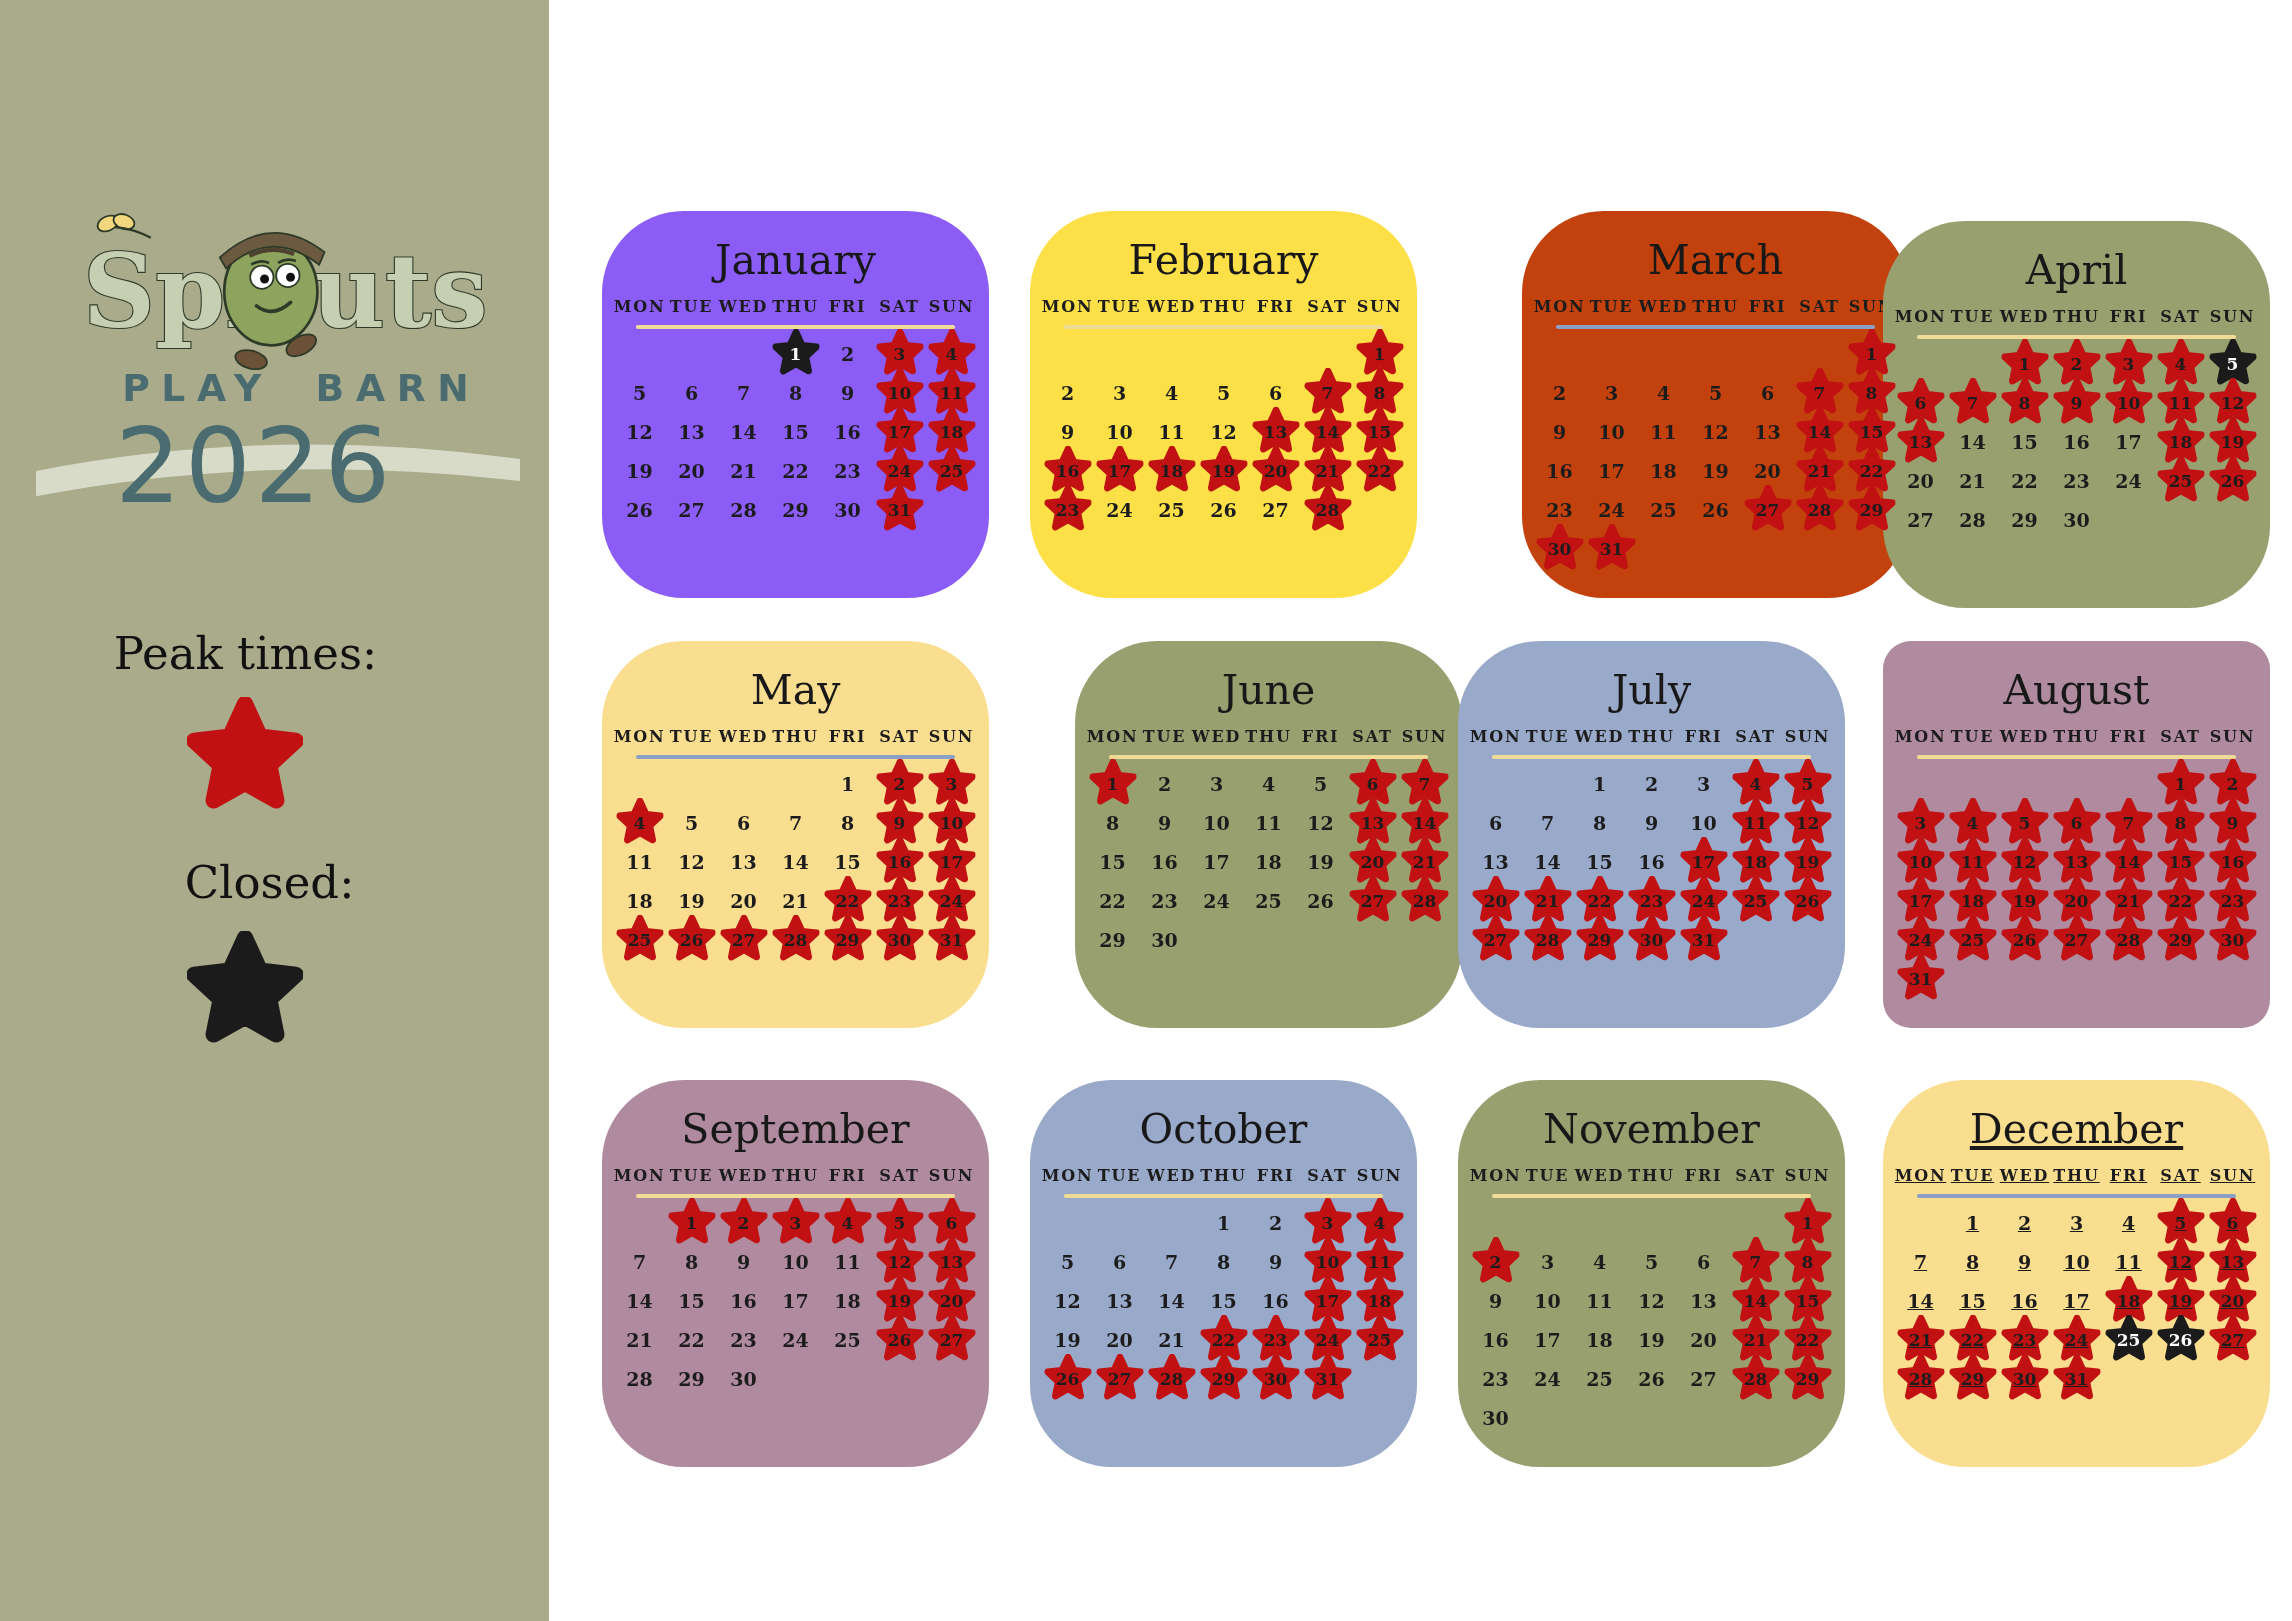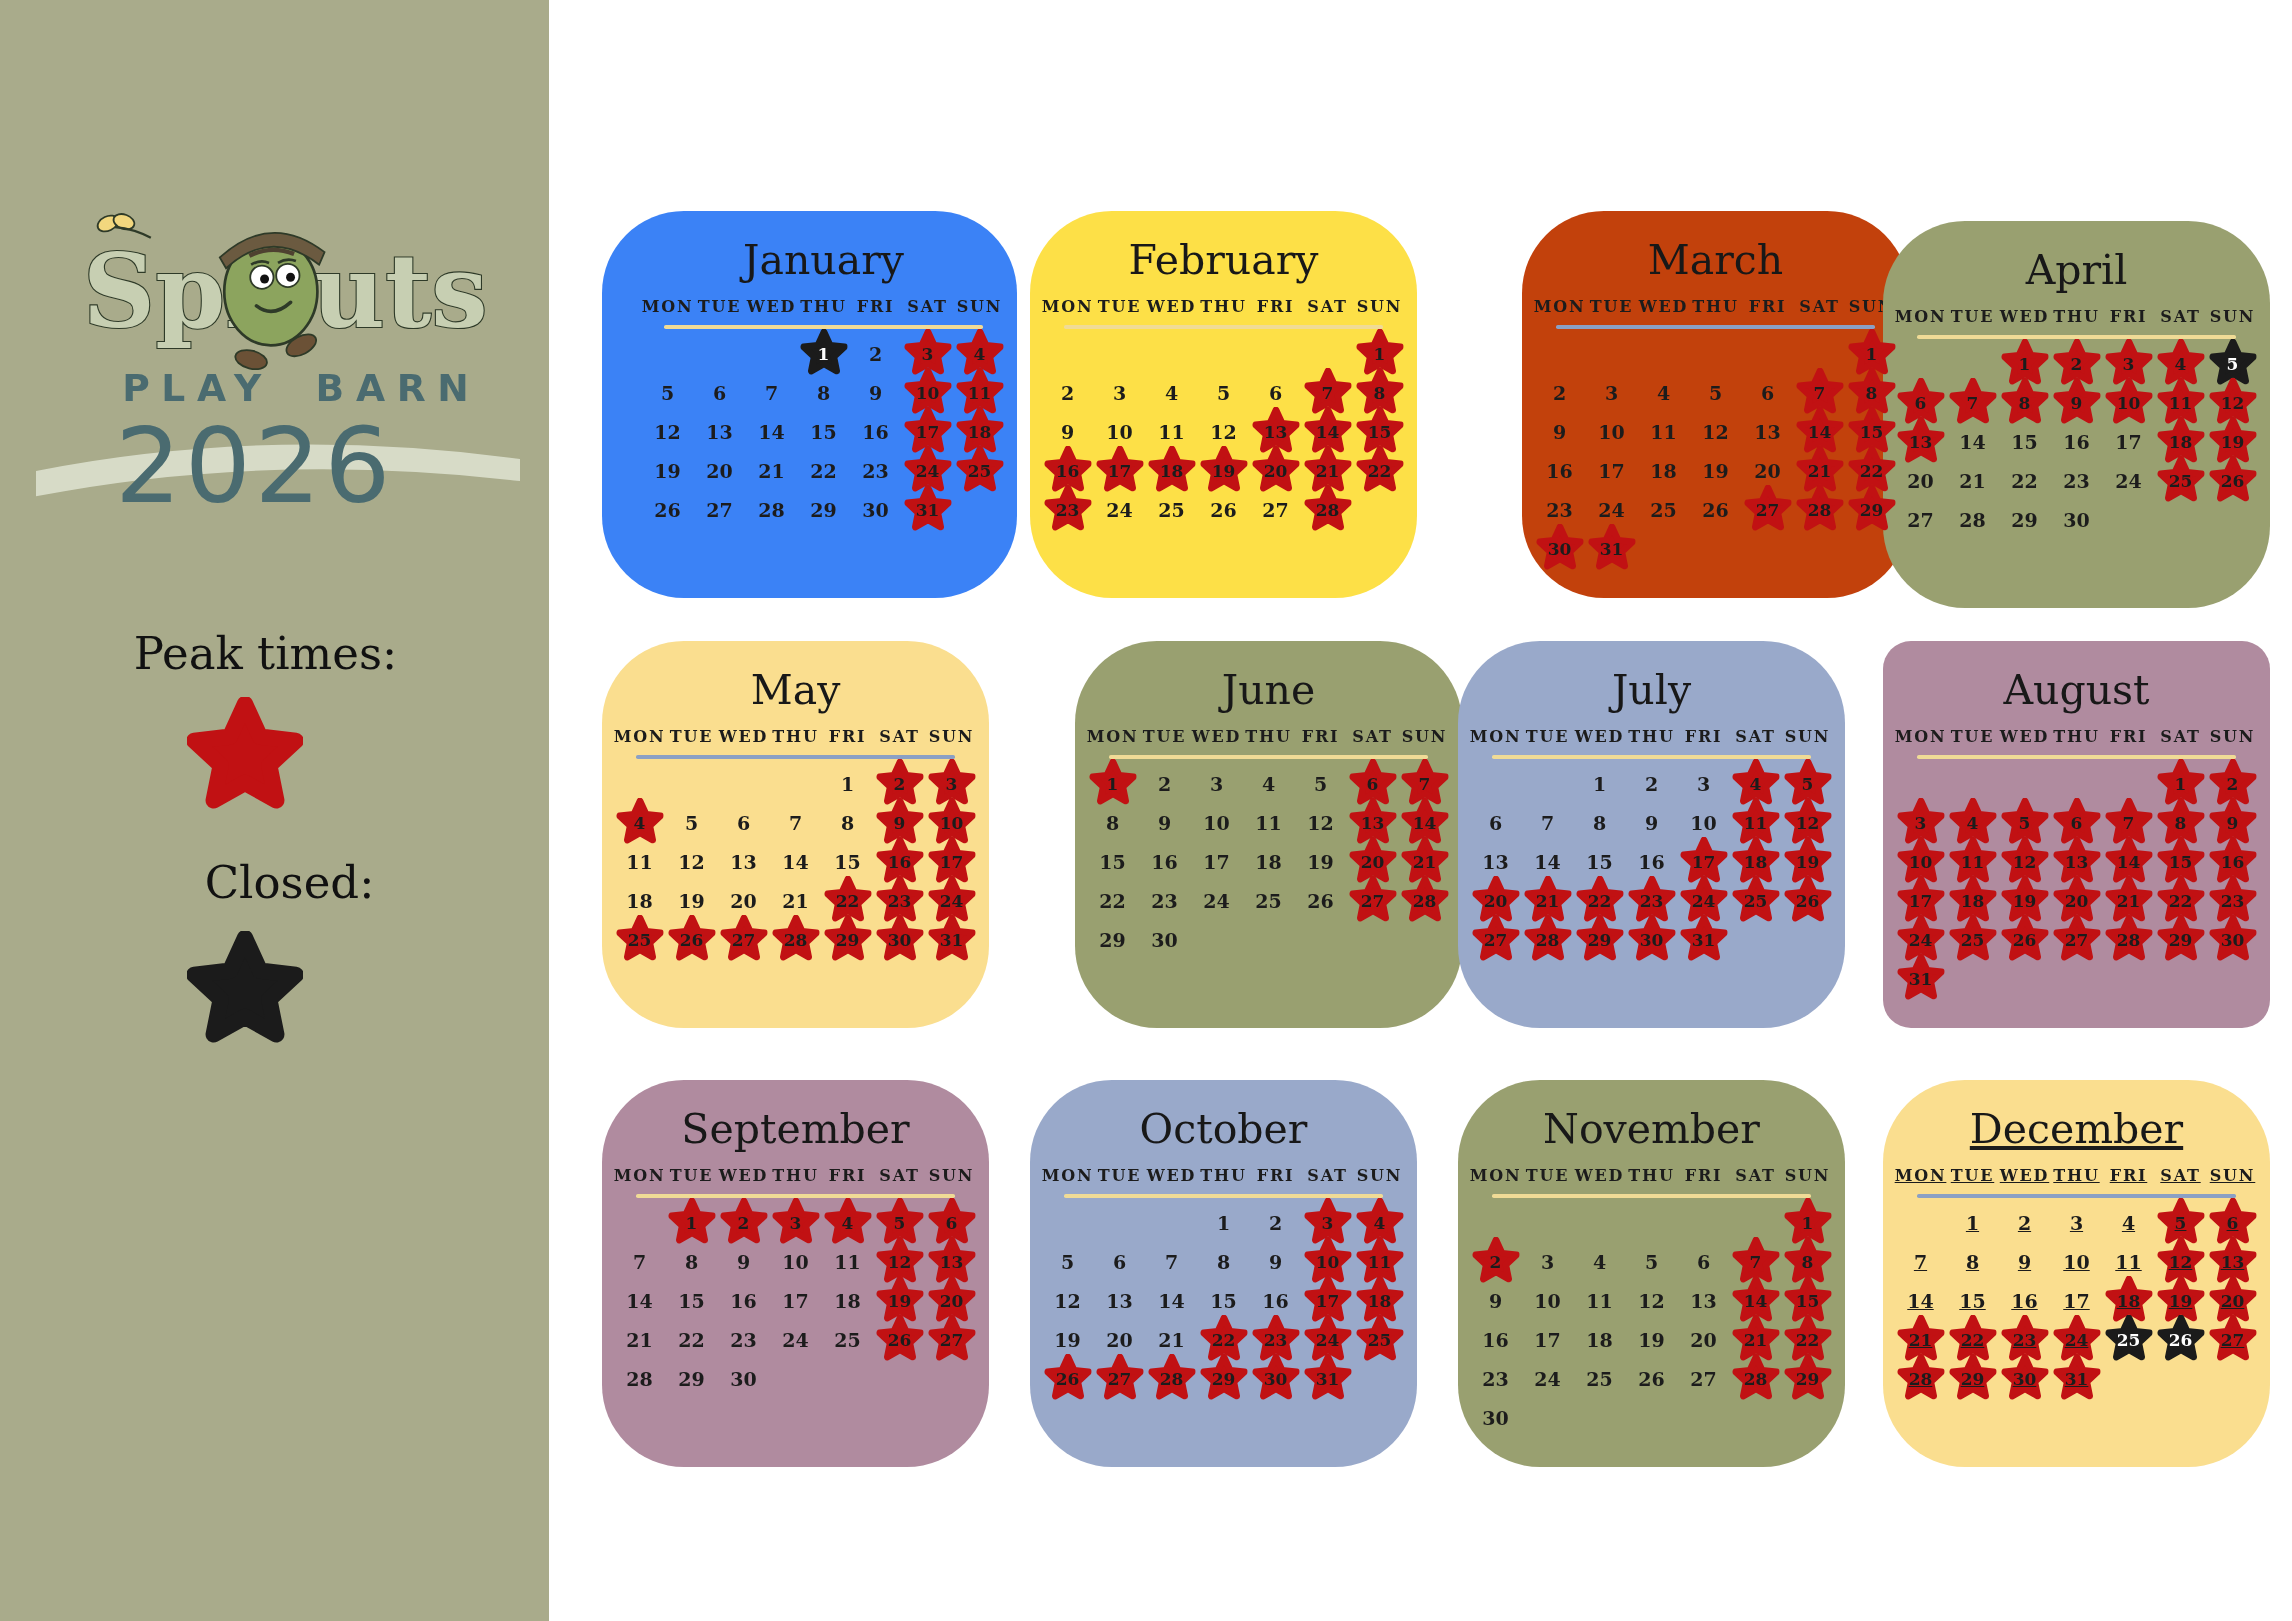--- a/index.html
+++ b/index.html
@@ -6,21 +6,21 @@
   html,body{margin:0;padding:0;background:#fff;}
   #app{position:relative;width:2293px;height:1621px;background:#ffffff;overflow:hidden;
        font-family:"DejaVu Serif", serif;color:#1c1c1c;}
 
   
   #sidebar{position:absolute;left:0;top:0;width:549px;height:1621px;background:var(--sidebar-bg);}
   #logo-svg{position:absolute;left:36px;top:202px;}
   .year{position:absolute;left:0;top:414px;width:509px;text-align:center;
         font-family:"DejaVu Sans", sans-serif;font-size:104px;letter-spacing:3.6px;
         color:var(--accent-teal);line-height:1;}
-  .legend-label{position:absolute;left:0;width:491px;text-align:center;font-size:45px;color:#111;padding-left:20px;}
+  .legend-label{position:absolute;left:0;width:491px;text-align:center;font-size:45px;color:#111;}
   #legend-peak-label{top:627px;}
   #legend-closed-label{top:856px;margin-left:24px;}
   .legend-star{position:absolute;width:116px;height:116px;left:187px;}
   #legend-peak-star{top:697px;}
   #legend-closed-star{top:931px;}
 
   
   .month-card{position:absolute;width:387px;height:387px;border-radius:82px;}
   .month-title{text-align:center;margin-top:27px;font-size:41px;line-height:1.1;color:#181818;}
   .dow-row{display:grid;grid-template-columns:repeat(7,52px);justify-content:center;margin-top:14.3px;}
@@ -89,21 +89,21 @@
       <path d="M50 6 L62.9 34.2 L93.7 37.8 L70.9 58.8 L77 89.2 L50 74 L23 89.2 L29.1 58.8 L6.3 37.8 L37.1 34.2 Z"></path>
     </svg>
 
     <div class="legend-label" id="legend-closed-label">Closed:</div>
     <svg class="legend-star star-black" id="legend-closed-star" viewBox="0 0 100 100">
       <path d="M50 6 L62.9 34.2 L93.7 37.8 L70.9 58.8 L77 89.2 L50 74 L23 89.2 L29.1 58.8 L6.3 37.8 L37.1 34.2 Z"></path>
     </svg>
   </div>
 
   <div id="months">
-      <div class="month-card" style="left: 602px; top: 211px; background: #3b82f6; padding-left: 28px;">
+      <div class="month-card" style="left: 602px; top: 211px; background: #8b5cf6;">
         <div class="month-title">January</div>
         <div class="dow-row">
           <span class="dow">MON</span>
           <span class="dow">TUE</span>
           <span class="dow">WED</span>
           <span class="dow">THU</span>
           <span class="dow">FRI</span>
           <span class="dow">SAT</span>
           <span class="dow">SUN</span>
         </div>

